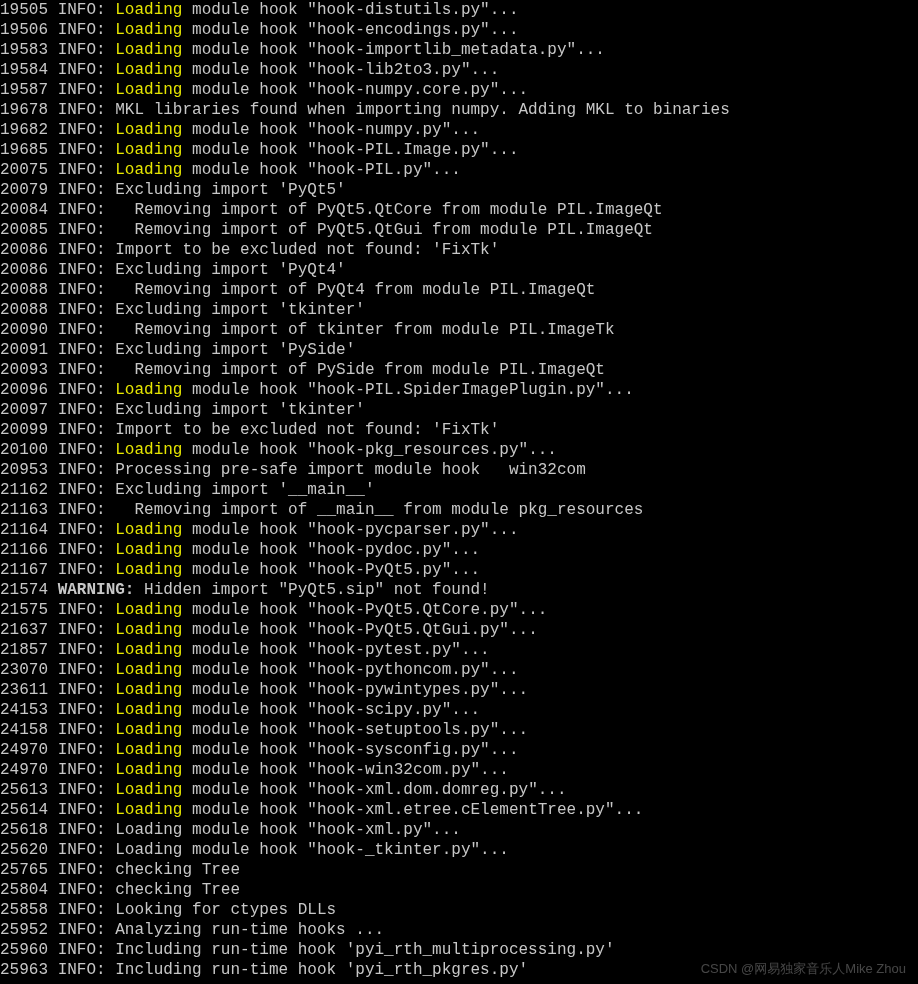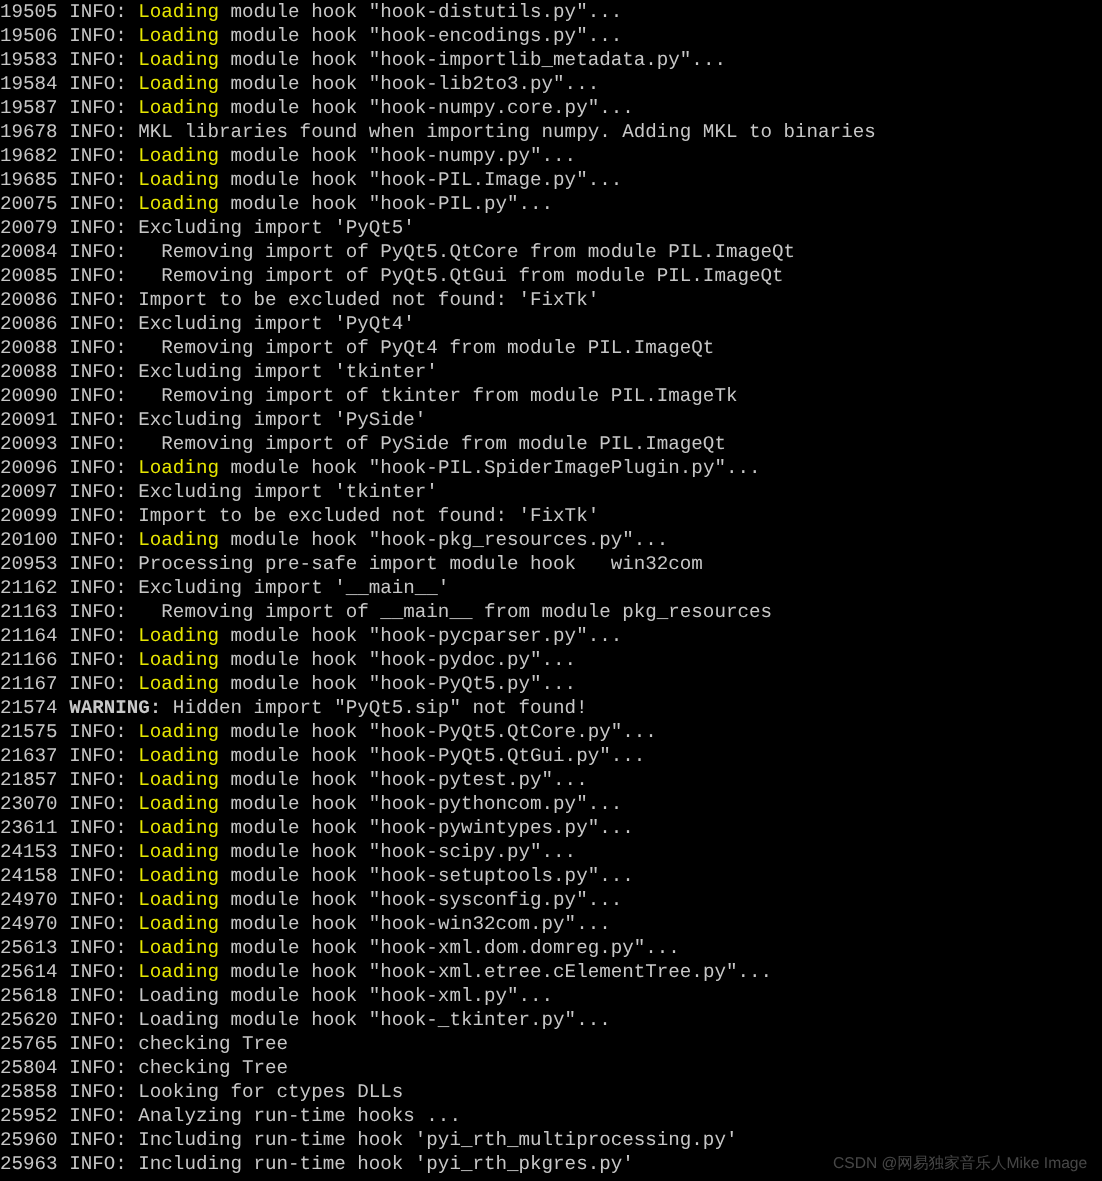--- a/index.html
+++ b/index.html
@@ -33,13 +33,13 @@
     font-family: "Microsoft YaHei", sans-serif;
     font-size: 13px;
     pointer-events: none;
     user-select: none;
   }
 </style>
 </head>
 <body>
 
 <div id="terminal"><span class="line"><span class="ts">19505</span> <span class="info">INFO:</span> <span class="hl">Loading</span><span class="msg"> module hook "hook-distutils.py"...</span></span><span class="line"><span class="ts">19506</span> <span class="info">INFO:</span> <span class="hl">Loading</span><span class="msg"> module hook "hook-encodings.py"...</span></span><span class="line"><span class="ts">19583</span> <span class="info">INFO:</span> <span class="hl">Loading</span><span class="msg"> module hook "hook-importlib_metadata.py"...</span></span><span class="line"><span class="ts">19584</span> <span class="info">INFO:</span> <span class="hl">Loading</span><span class="msg"> module hook "hook-lib2to3.py"...</span></span><span class="line"><span class="ts">19587</span> <span class="info">INFO:</span> <span class="hl">Loading</span><span class="msg"> module hook "hook-numpy.core.py"...</span></span><span class="line"><span class="ts">19678</span> <span class="info">INFO:</span> <span class="msg">MKL libraries found when importing numpy. Adding MKL to binaries</span></span><span class="line"><span class="ts">19682</span> <span class="info">INFO:</span> <span class="hl">Loading</span><span class="msg"> module hook "hook-numpy.py"...</span></span><span class="line"><span class="ts">19685</span> <span class="info">INFO:</span> <span class="hl">Loading</span><span class="msg"> module hook "hook-PIL.Image.py"...</span></span><span class="line"><span class="ts">20075</span> <span class="info">INFO:</span> <span class="hl">Loading</span><span class="msg"> module hook "hook-PIL.py"...</span></span><span class="line"><span class="ts">20079</span> <span class="info">INFO:</span> <span class="msg">Excluding import 'PyQt5'</span></span><span class="line"><span class="ts">20084</span> <span class="info">INFO:</span> <span class="msg">  Removing import of PyQt5.QtCore from module PIL.ImageQt</span></span><span class="line"><span class="ts">20085</span> <span class="info">INFO:</span> <span class="msg">  Removing import of PyQt5.QtGui from module PIL.ImageQt</span></span><span class="line"><span class="ts">20086</span> <span class="info">INFO:</span> <span class="msg">Import to be excluded not found: 'FixTk'</span></span><span class="line"><span class="ts">20086</span> <span class="info">INFO:</span> <span class="msg">Excluding import 'PyQt4'</span></span><span class="line"><span class="ts">20088</span> <span class="info">INFO:</span> <span class="msg">  Removing import of PyQt4 from module PIL.ImageQt</span></span><span class="line"><span class="ts">20088</span> <span class="info">INFO:</span> <span class="msg">Excluding import 'tkinter'</span></span><span class="line"><span class="ts">20090</span> <span class="info">INFO:</span> <span class="msg">  Removing import of tkinter from module PIL.ImageTk</span></span><span class="line"><span class="ts">20091</span> <span class="info">INFO:</span> <span class="msg">Excluding import 'PySide'</span></span><span class="line"><span class="ts">20093</span> <span class="info">INFO:</span> <span class="msg">  Removing import of PySide from module PIL.ImageQt</span></span><span class="line"><span class="ts">20096</span> <span class="info">INFO:</span> <span class="hl">Loading</span><span class="msg"> module hook "hook-PIL.SpiderImagePlugin.py"...</span></span><span class="line"><span class="ts">20097</span> <span class="info">INFO:</span> <span class="msg">Excluding import 'tkinter'</span></span><span class="line"><span class="ts">20099</span> <span class="info">INFO:</span> <span class="msg">Import to be excluded not found: 'FixTk'</span></span><span class="line"><span class="ts">20100</span> <span class="info">INFO:</span> <span class="hl">Loading</span><span class="msg"> module hook "hook-pkg_resources.py"...</span></span><span class="line"><span class="ts">20953</span> <span class="info">INFO:</span> <span class="msg">Processing pre-safe import module hook   win32com</span></span><span class="line"><span class="ts">21162</span> <span class="info">INFO:</span> <span class="msg">Excluding import '__main__'</span></span><span class="line"><span class="ts">21163</span> <span class="info">INFO:</span> <span class="msg">  Removing import of __main__ from module pkg_resources</span></span><span class="line"><span class="ts">21164</span> <span class="info">INFO:</span> <span class="hl">Loading</span><span class="msg"> module hook "hook-pycparser.py"...</span></span><span class="line"><span class="ts">21166</span> <span class="info">INFO:</span> <span class="hl">Loading</span><span class="msg"> module hook "hook-pydoc.py"...</span></span><span class="line"><span class="ts">21167</span> <span class="info">INFO:</span> <span class="hl">Loading</span><span class="msg"> module hook "hook-PyQt5.py"...</span></span><span class="line"><span class="ts">21574</span> <span class="warn">WARNING:</span> <span class="msg">Hidden import "PyQt5.sip" not found!</span></span><span class="line"><span class="ts">21575</span> <span class="info">INFO:</span> <span class="hl">Loading</span><span class="msg"> module hook "hook-PyQt5.QtCore.py"...</span></span><span class="line"><span class="ts">21637</span> <span class="info">INFO:</span> <span class="hl">Loading</span><span class="msg"> module hook "hook-PyQt5.QtGui.py"...</span></span><span class="line"><span class="ts">21857</span> <span class="info">INFO:</span> <span class="hl">Loading</span><span class="msg"> module hook "hook-pytest.py"...</span></span><span class="line"><span class="ts">23070</span> <span class="info">INFO:</span> <span class="hl">Loading</span><span class="msg"> module hook "hook-pythoncom.py"...</span></span><span class="line"><span class="ts">23611</span> <span class="info">INFO:</span> <span class="hl">Loading</span><span class="msg"> module hook "hook-pywintypes.py"...</span></span><span class="line"><span class="ts">24153</span> <span class="info">INFO:</span> <span class="hl">Loading</span><span class="msg"> module hook "hook-scipy.py"...</span></span><span class="line"><span class="ts">24158</span> <span class="info">INFO:</span> <span class="hl">Loading</span><span class="msg"> module hook "hook-setuptools.py"...</span></span><span class="line"><span class="ts">24970</span> <span class="info">INFO:</span> <span class="hl">Loading</span><span class="msg"> module hook "hook-sysconfig.py"...</span></span><span class="line"><span class="ts">24970</span> <span class="info">INFO:</span> <span class="hl">Loading</span><span class="msg"> module hook "hook-win32com.py"...</span></span><span class="line"><span class="ts">25613</span> <span class="info">INFO:</span> <span class="hl">Loading</span><span class="msg"> module hook "hook-xml.dom.domreg.py"...</span></span><span class="line"><span class="ts">25614</span> <span class="info">INFO:</span> <span class="hl">Loading</span><span class="msg"> module hook "hook-xml.etree.cElementTree.py"...</span></span><span class="line"><span class="ts">25618</span> <span class="info">INFO:</span> <span class="msg">Loading module hook "hook-xml.py"...</span></span><span class="line"><span class="ts">25620</span> <span class="info">INFO:</span> <span class="msg">Loading module hook "hook-_tkinter.py"...</span></span><span class="line"><span class="ts">25765</span> <span class="info">INFO:</span> <span class="msg">checking Tree</span></span><span class="line"><span class="ts">25804</span> <span class="info">INFO:</span> <span class="msg">checking Tree</span></span><span class="line"><span class="ts">25858</span> <span class="info">INFO:</span> <span class="msg">Looking for ctypes DLLs</span></span><span class="line"><span class="ts">25952</span> <span class="info">INFO:</span> <span class="msg">Analyzing run-time hooks ...</span></span><span class="line"><span class="ts">25960</span> <span class="info">INFO:</span> <span class="msg">Including run-time hook 'pyi_rth_multiprocessing.py'</span></span><span class="line"><span class="ts">25963</span> <span class="info">INFO:</span> <span class="msg">Including run-time hook 'pyi_rth_pkgres.py'</span></span></div>
-<div class="watermark">CSDN @网易独家音乐人Mike Image</div>
+<div class="watermark">CSDN @网易独家音乐人Mike Zhou</div>
 
 </body></html>

